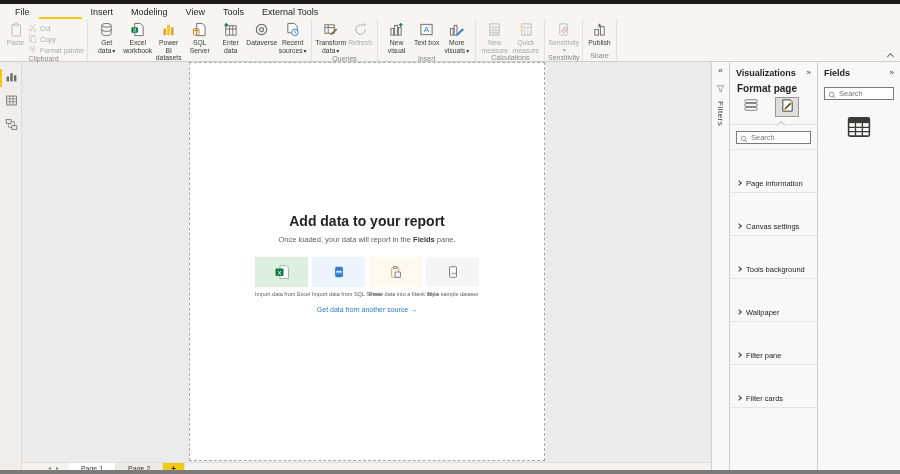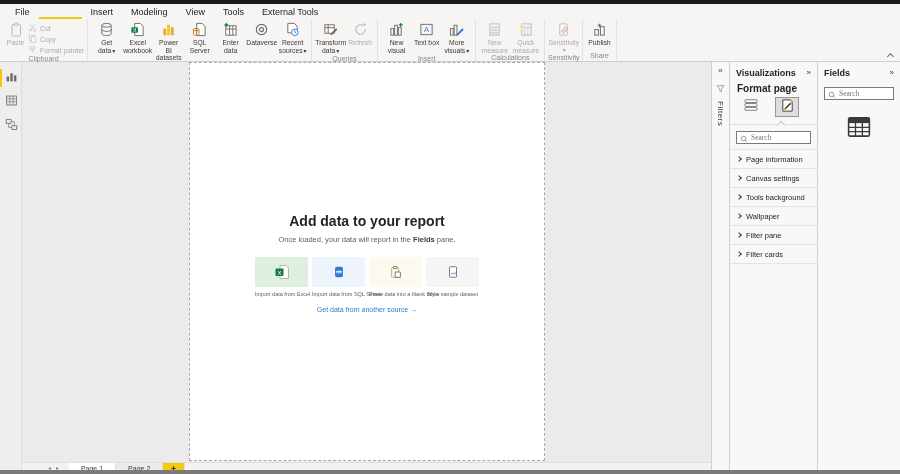--- a/index.html
+++ b/index.html
@@ -65,23 +65,23 @@
   .fields-pane { width:83px; }
   .pane-header { display:flex; justify-content:space-between; align-items:center; padding:6px 6px 3px; }
   .pane-title { font-size:9px; font-weight:bold; color:#252423; }
   .fmt-label { font-size:10px; font-weight:bold; color:#252423; padding:2px 7px 0; }
   .fmt-icons { display:flex; gap:12px; padding:3px 9px 7px; border-bottom:1px solid #E1DFDD; position:relative; }
   .fmt-btn { width:24px; height:20px; display:flex; align-items:center; justify-content:center; cursor:pointer; }
   .fmt-btn.selected { background:#E0DEDC; border:1px solid #999795; }
   .fmt-caret { position:absolute; left:48px; bottom:-4px; width:6px; height:6px; background:#F8F8F8;
       border-top:1px solid #C8C6C4; border-left:1px solid #C8C6C4; transform:rotate(45deg); }
   .searchbox { margin:6px 6px 5px; height:13px; background:#fff; border:1px solid #7A7A78; display:flex; align-items:center; padding:0 3px; gap:3px; }
-  .searchbox input { border:none; outline:none; flex:1; min-width:0; font-size:7.5px; font-family:Liberation Serif, serif; color:#3B3A39; background:transparent; }
+  .searchbox input { border:none; outline:none; flex:1; min-width:0; font-size:7.5px; font-family:Liberation Sans, sans-serif; color:#3B3A39; background:transparent; }
   .acc { border-top:1px solid #E6E4E2; }
-  .acc-item { height:19px; display:flex; align-items:center; gap:5px; padding:0 7px; border-bottom:1px solid #E6E4E2; font-size:7.5px; color:#252423; cursor:pointer; }
+  .acc-item { height:19px; display:flex; align-items:center; gap:5px; padding:0 7px; border-bottom:1px solid #E6E4E2; font-size:7.5px; color:#252423; cursor:pointer;margin-top:24px; }
   .acc-chev { width:4px; height:4px; border-top:1px solid #3B3A39; border-right:1px solid #3B3A39; transform:rotate(45deg); flex:none; }
   .fields-empty { font-size:7.5px; color:#605E5C; text-align:center; line-height:10px; padding:3px 5px; }
   .link { color:#2B7CD3; cursor:pointer; }
   .tbl-icon-wrap { display:flex; justify-content:center; margin-top:10px; }
 
   .bottombar { height:4px; background:#7A7A7A; flex:none; }
 </style>
 </head>
 <body>
 

